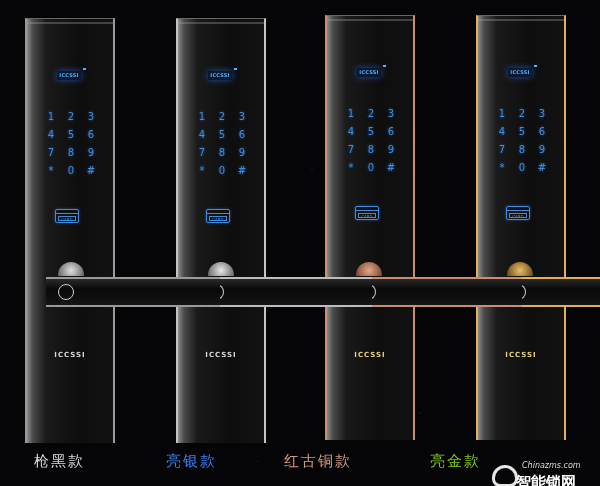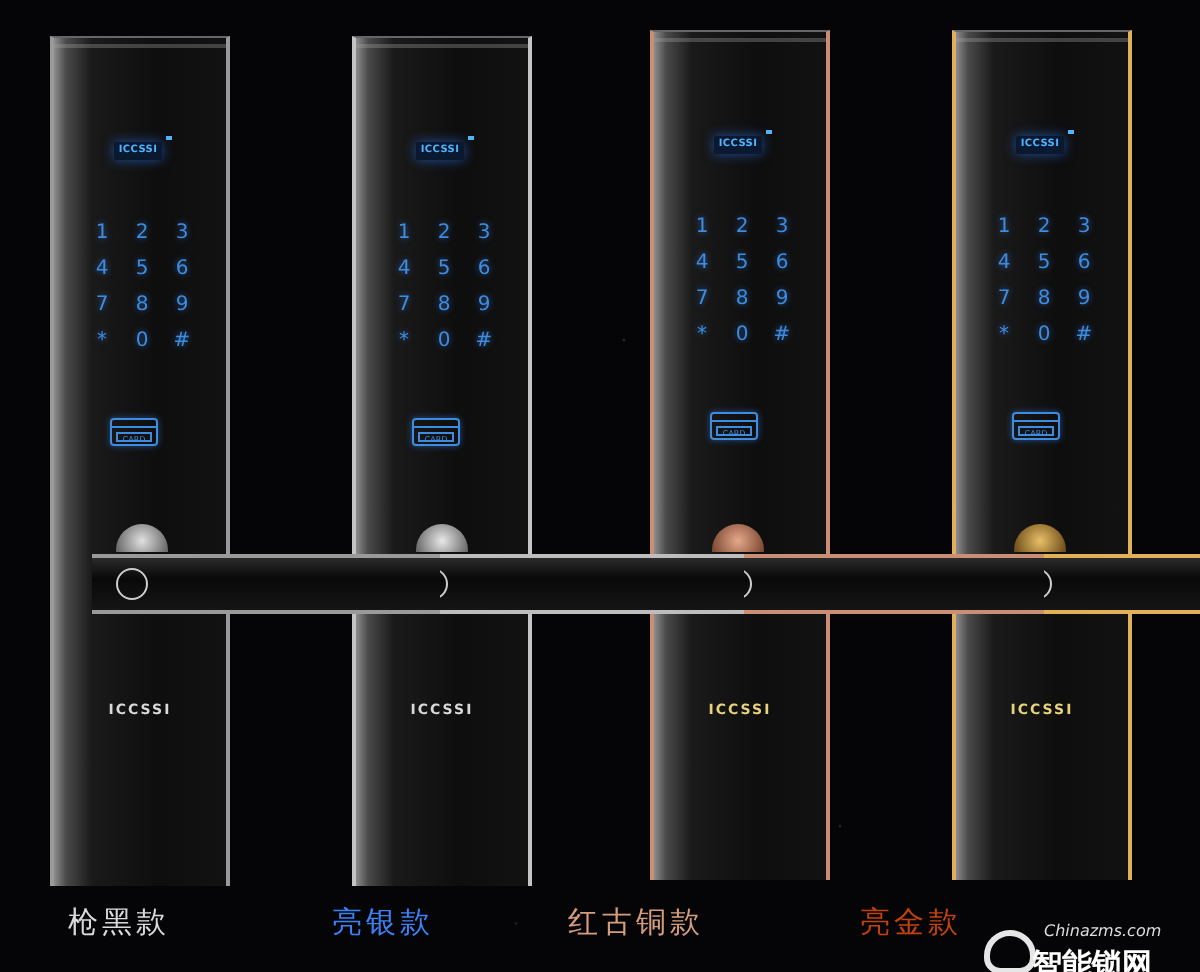--- a/index.html
+++ b/index.html
@@ -208,19 +208,19 @@
 <div class="handle" style="left:218px; top:277px; width:154px; --trim:#bdbdbd;">
   <div class="half-ring"></div>
 </div>
 <div class="handle" style="left:46px; top:277px; width:174px; --trim:#9a9a9a;">
   <div class="ring"></div>
 </div>
 
 <div class="label" style="left:34px; color:#d9d9d9;">枪黑款</div>
 <div class="label" style="left:166px; color:#3b82f6;">亮银款</div>
 <div class="label" style="left:284px; color:#d59c7e;text-align:right;">红古铜款</div>
-<div class="label" style="left:430px; color:#c2410c;">亮金款</div>
+<div class="label" style="left:430px; color:#84cc16;">亮金款</div>
 
 <div class="watermark">
   <div class="wm-icon"></div>
   <div class="wm-top">Chinazms.com</div>
   <div class="wm-main">智能锁网</div>
 </div>
 
 </body></html>

